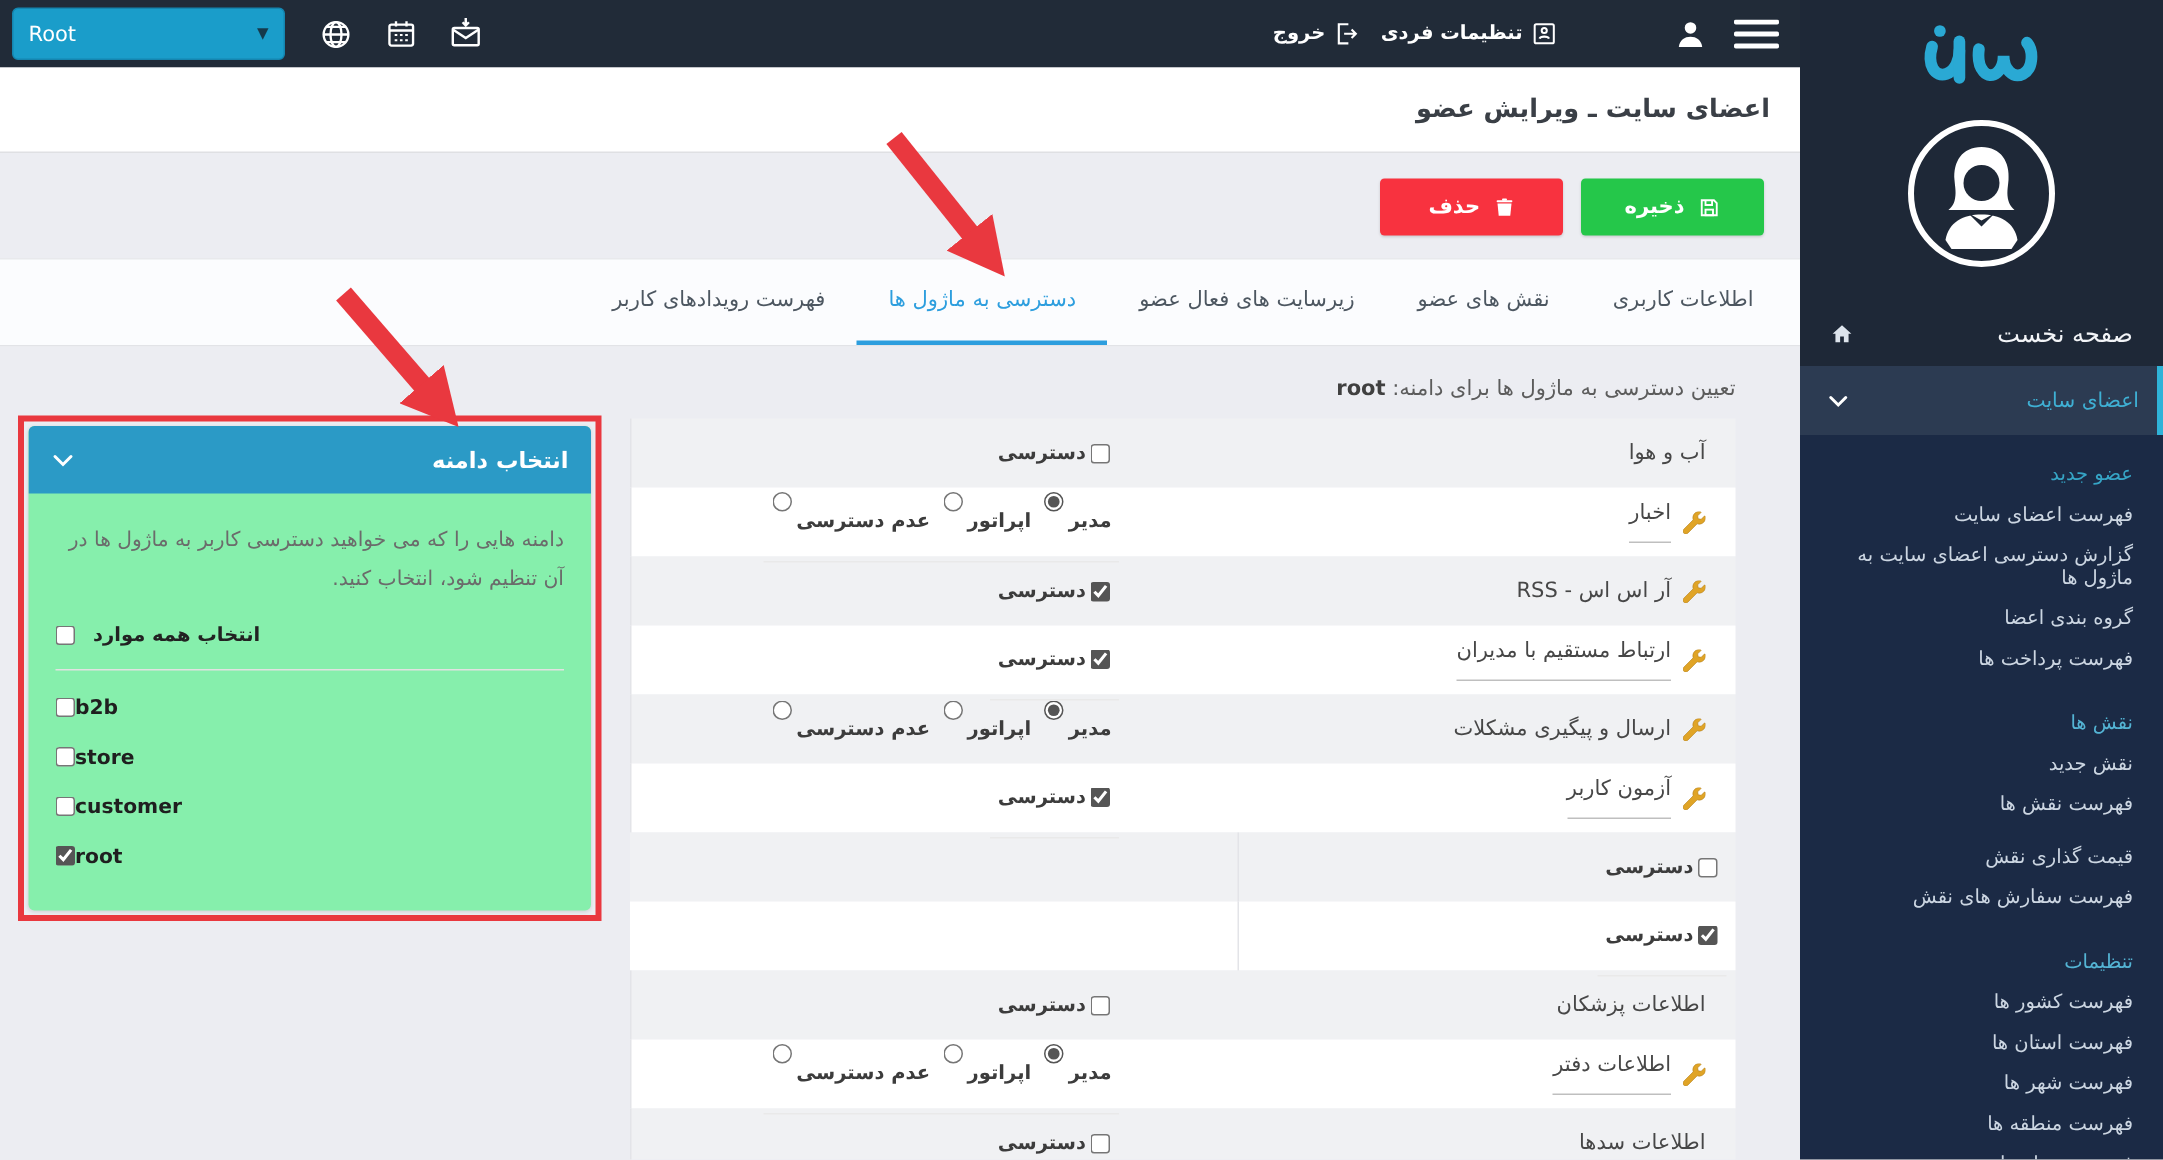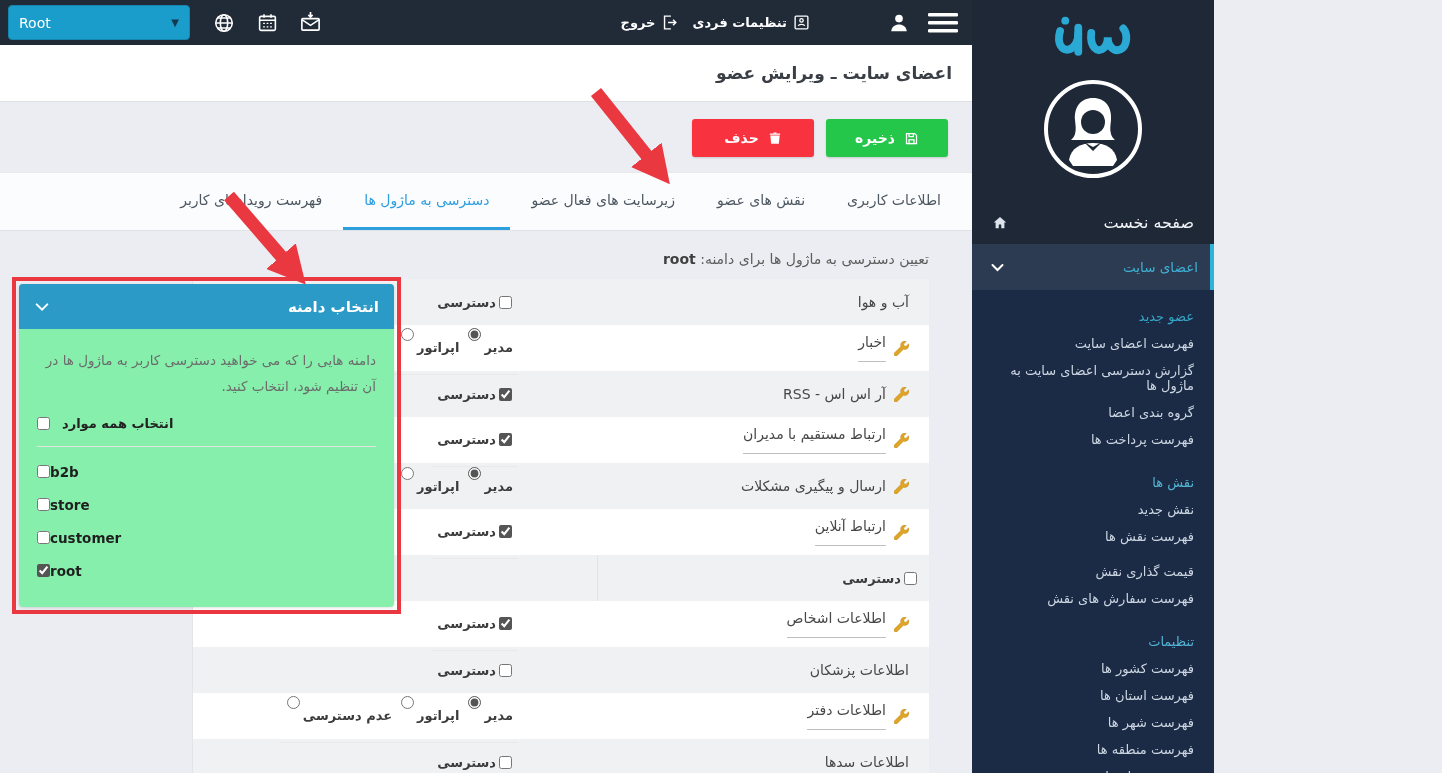--- a/index.html
+++ b/index.html
@@ -1,21 +1,21 @@
 <!DOCTYPE html>
 <html lang="fa"><head>
 <meta charset="utf-8">
 <style>
   html,body{margin:0;padding:0;}
   body{
     width:1442px;height:773px;overflow:hidden;
     font-family:"DejaVu Sans","Liberation Sans",sans-serif;
     background:#ecedf2;-webkit-font-smoothing:antialiased;
   }
-  .app{display:flex;width:1214px;height:773px;}
+  .app{display:flex;width:1442px;height:773px;}
   .main{width:1200px;display:flex;flex-direction:column;position:relative;}
   
   .topbar{height:45px;background:#212b38;display:flex;align-items:center;padding:0 14px 0 8px;flex:none;}
   .site-select{
     width:160px;height:33px;background:#1a9dca;border:1px solid #1486b0;border-radius:4px;
     color:#fff;font-size:14px;display:flex;align-items:center;padding:0 10px;cursor:pointer;
   }
   .site-select .caret{margin-left:auto;font-size:10px;color:#15394b;}
   .tb-icons{display:flex;align-items:center;gap:19px;margin-left:22px;}
   .tb-icon{width:24px;height:24px;display:flex;align-items:center;justify-content:center;cursor:pointer;}
@@ -292,46 +292,38 @@
                 </span>
               </div>
             </div>
             <div class="mrow even">
               <div class="cell-label">
                 <span class="wrench">
                   <svg width="15" height="15" viewBox="0 0 512 512" fill="#e0a426" stroke="#b5811c" stroke-width="14">
                     <path d="M507.73 109.1c-2.24-9.03-13.54-12.09-20.12-5.51l-74.36 74.36-67.88-11.31-11.31-67.88 74.36-74.36c6.62-6.62 3.43-17.9-5.66-20.16-47.38-11.74-99.55.91-136.58 37.93-39.64 39.64-50.55 97.1-34.05 147.2L18.74 402.76c-24.99 24.99-24.99 65.51 0 90.5 24.99 24.99 65.51 24.99 90.5 0l213.21-213.21c50.12 16.71 107.47 5.68 147.37-34.22 37.07-37.07 49.7-89.32 37.91-136.73z"></path>
                   </svg>
                 </span>
-                <span class="mod-link">ارتباط آنلاین</span>
+                <span class="mod-link">آزمون کاربر</span>
               </div>
               <div class="cell-ctrl">
                 <span class="ctrl-inner">
                   <span class="lbl">دسترسی</span>
                   <input type="checkbox" checked="" style="">
                 </span>
               </div>
             </div>
             <div class="mrow odd">
               <div class="cell-ctrl">
                 <span class="ctrl-inner">
                   <span class="lbl">دسترسی</span>
                   <input type="checkbox" style="">
                 </span>
               </div>
             </div>
             <div class="mrow even">
-              <div class="cell-label">
-                <span class="wrench">
-                  <svg width="15" height="15" viewBox="0 0 512 512" fill="#e0a426" stroke="#b5811c" stroke-width="14">
-                    <path d="M507.73 109.1c-2.24-9.03-13.54-12.09-20.12-5.51l-74.36 74.36-67.88-11.31-11.31-67.88 74.36-74.36c6.62-6.62 3.43-17.9-5.66-20.16-47.38-11.74-99.55.91-136.58 37.93-39.64 39.64-50.55 97.1-34.05 147.2L18.74 402.76c-24.99 24.99-24.99 65.51 0 90.5 24.99 24.99 65.51 24.99 90.5 0l213.21-213.21c50.12 16.71 107.47 5.68 147.37-34.22 37.07-37.07 49.7-89.32 37.91-136.73z"></path>
-                  </svg>
-                </span>
-                <span class="mod-link">اطلاعات اشخاص</span>
-              </div>
               <div class="cell-ctrl">
                 <span class="ctrl-inner">
                   <span class="lbl">دسترسی</span>
                   <input type="checkbox" checked="" style="">
                 </span>
               </div>
             </div>
             <div class="mrow odd">
               <div class="cell-label">
                 <span>اطلاعات پزشکان</span>

